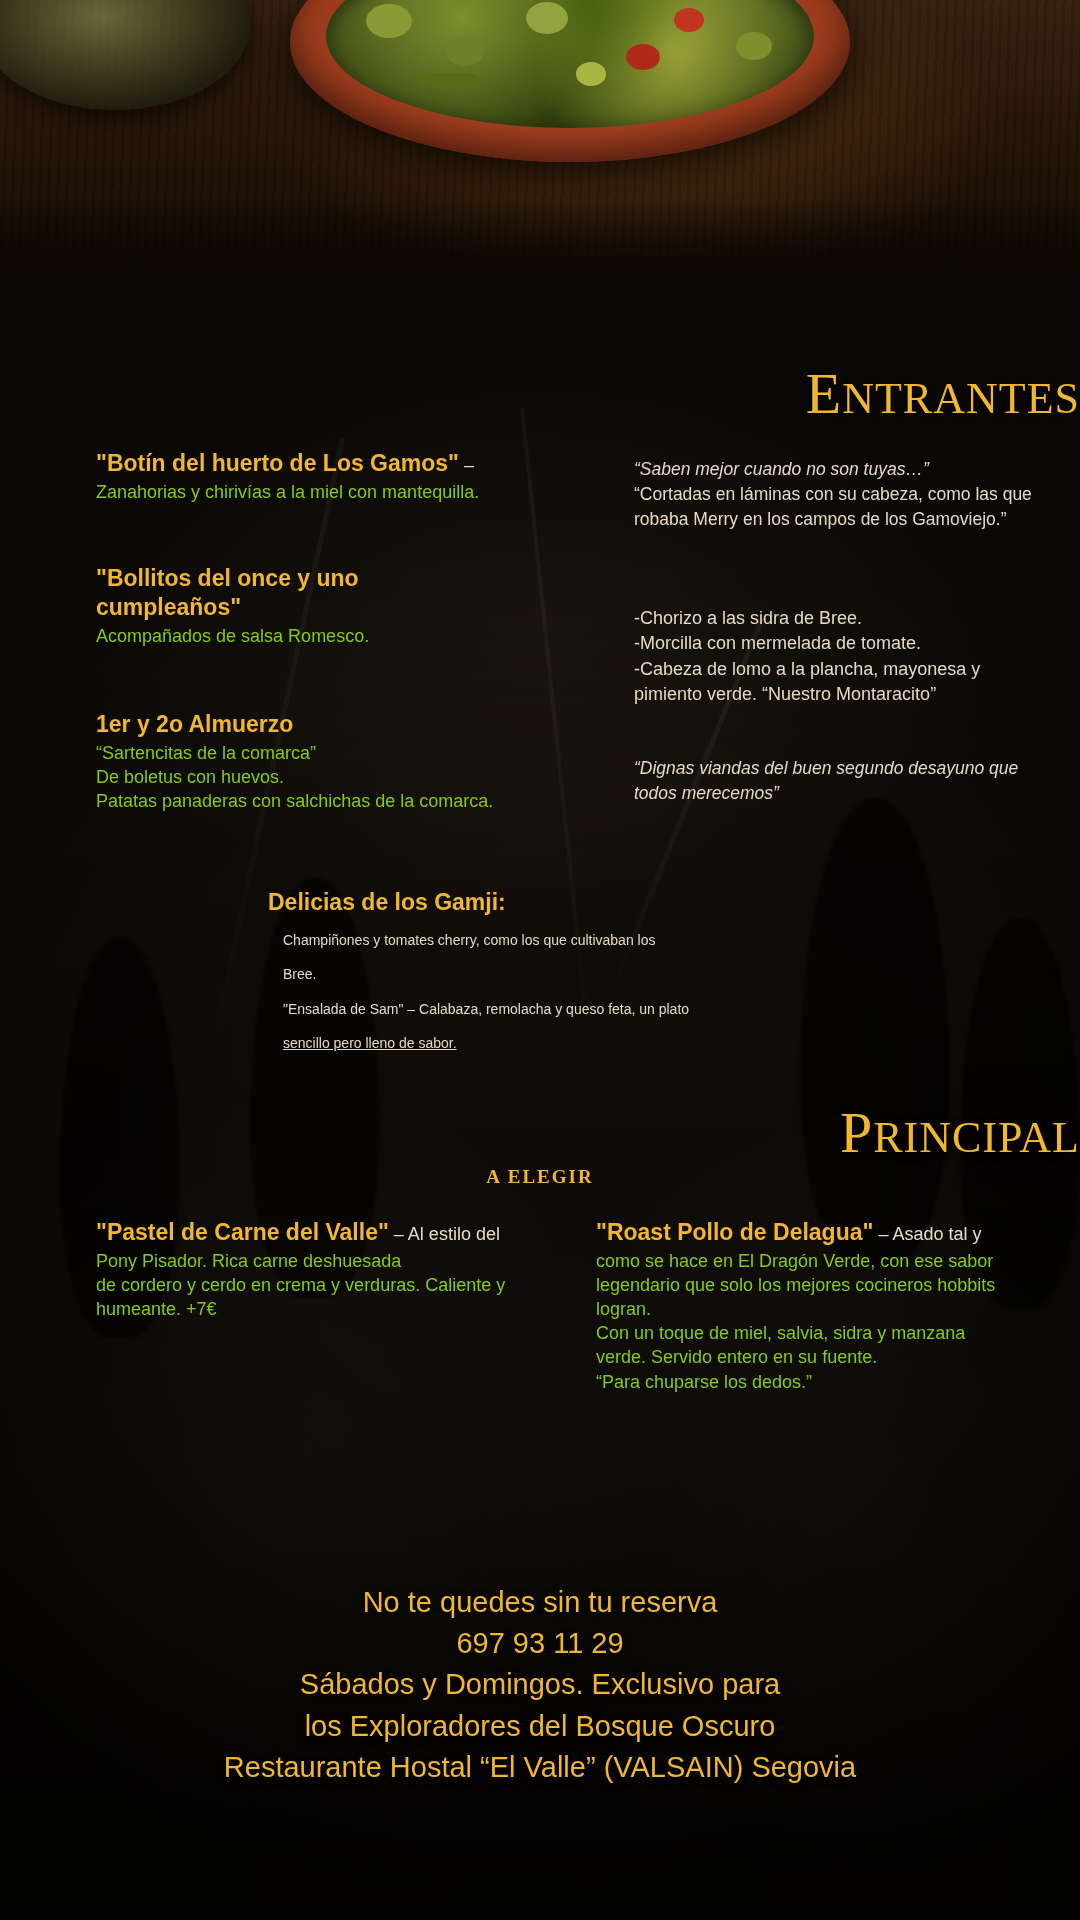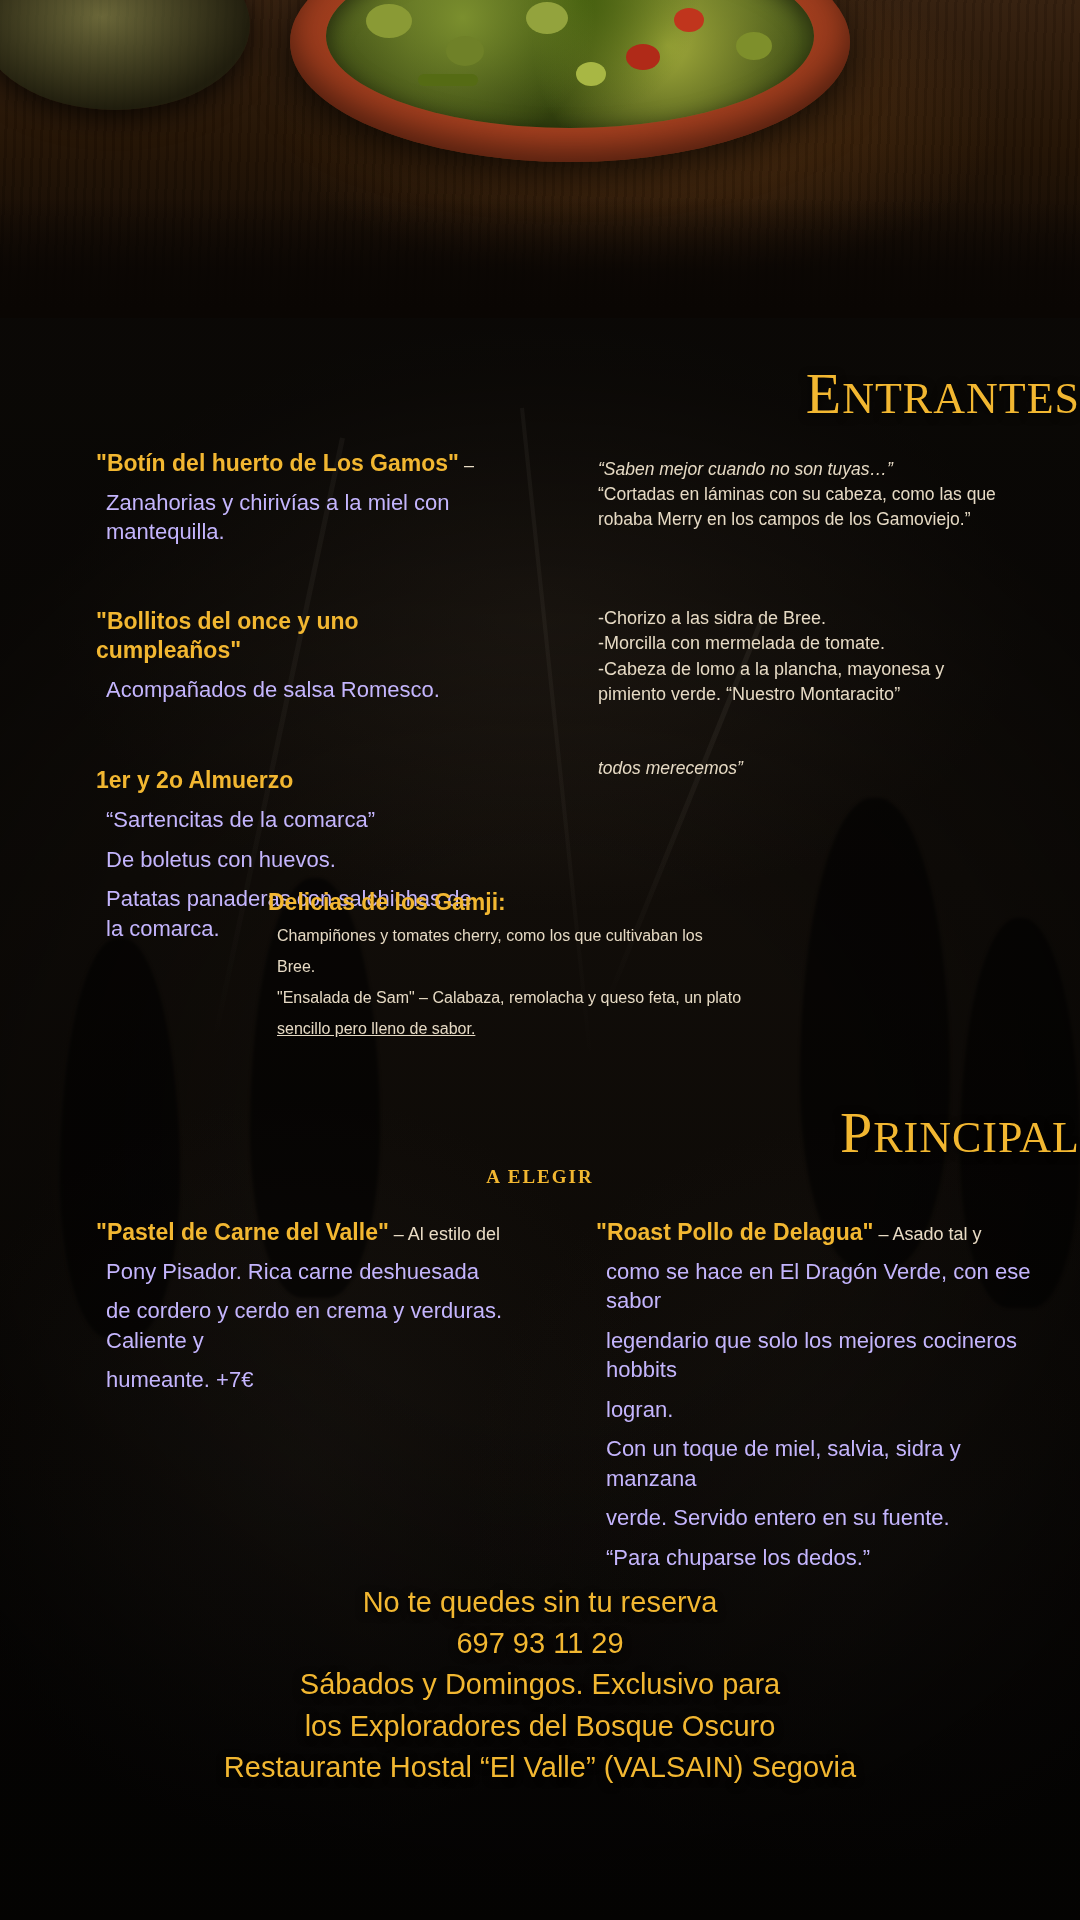--- a/index.html
+++ b/index.html
@@ -127,35 +127,35 @@
     font-weight: bold;
     letter-spacing: 2px;
     font-size: 19px;
   }
 
   .cols {
     position: relative;
     margin-top: 22px;
   }
   .col-left { position:absolute; left: 96px; width: 400px; }
-  .col-right { position:absolute; left: 598px; width: 430px; }
+  .col-right { position:absolute; left: 634px; width: 430px; }
 
   .dish-name {
     color:#f2b731;
     font-size: 23px;
     font-weight: bold;
     line-height: 1.26;
     margin: 0 0 2px 0;
   }
   .dish-name .thin { font-weight: normal; font-size: 18px; color:#e9dcc5; }
   .dish-desc {
-    color:#c4b5fd;
-    font-size: 22px;
+    color:#84cc16;
+    font-size: 18px;
     line-height: 1.34;
-    margin: 10px;
+    margin: 0;
   }
   .quote {
     color:#e6dac4;
     font-size: 17.5px;
     line-height: 1.42;
     margin: 0;
   }
   .quote.italic { font-style: italic; }
   .list-line { color:#e6dac4; font-size: 18px; line-height: 1.42; margin:0; }
   .underline { text-decoration: underline; }
@@ -167,21 +167,21 @@
     position: absolute;
     left: 268px;
     width: 560px;
   }
   .gamji h3 {
     color:#f2b731;
     font-size: 23px;
     font-weight: bold;
     margin: 0 0 4px 0;
   }
-  .gamji p { color:#e6dac4; font-size: 16px; line-height:1.38; margin:9px; }
+  .gamji p { color:#e6dac4; font-size: 14px; line-height:1.38; margin:15px; }
 
   
   .footer {
     position: absolute;
     left: 0; width: 1080px;
     text-align: center;
     color:#f2b731;
   }
   .footer div {
     font-size: 29px;
@@ -259,20 +259,21 @@
       </div>
 
       <div class="block" style="margin-top:74px;">
         <p class="list-line">-Chorizo a las sidra de Bree.</p>
         <p class="list-line">-Morcilla con mermelada de tomate.</p>
         <p class="list-line">-Cabeza de lomo a la plancha, mayonesa y</p>
         <p class="list-line">pimiento verde. “Nuestro Montaracito”</p>
       </div>
 
       <div class="block" style="margin-top:48px;">
+        <p class="quote italic">“Dignas  viandas  del buen segundo desayuno que</p>
         <p class="quote italic">todos merecemos”</p>
       </div>
     </div>
 
     <div class="gamji" style="top: 440px;">
       <h3>Delicias de los Gamji:</h3>
       <p>Champiñones y tomates cherry, como los que cultivaban los</p>
       <p>Bree.</p>
       <p>"Ensalada de Sam" – Calabaza, remolacha y queso feta, un plato</p>
       <p class="underline">sencillo pero lleno de sabor.</p>

